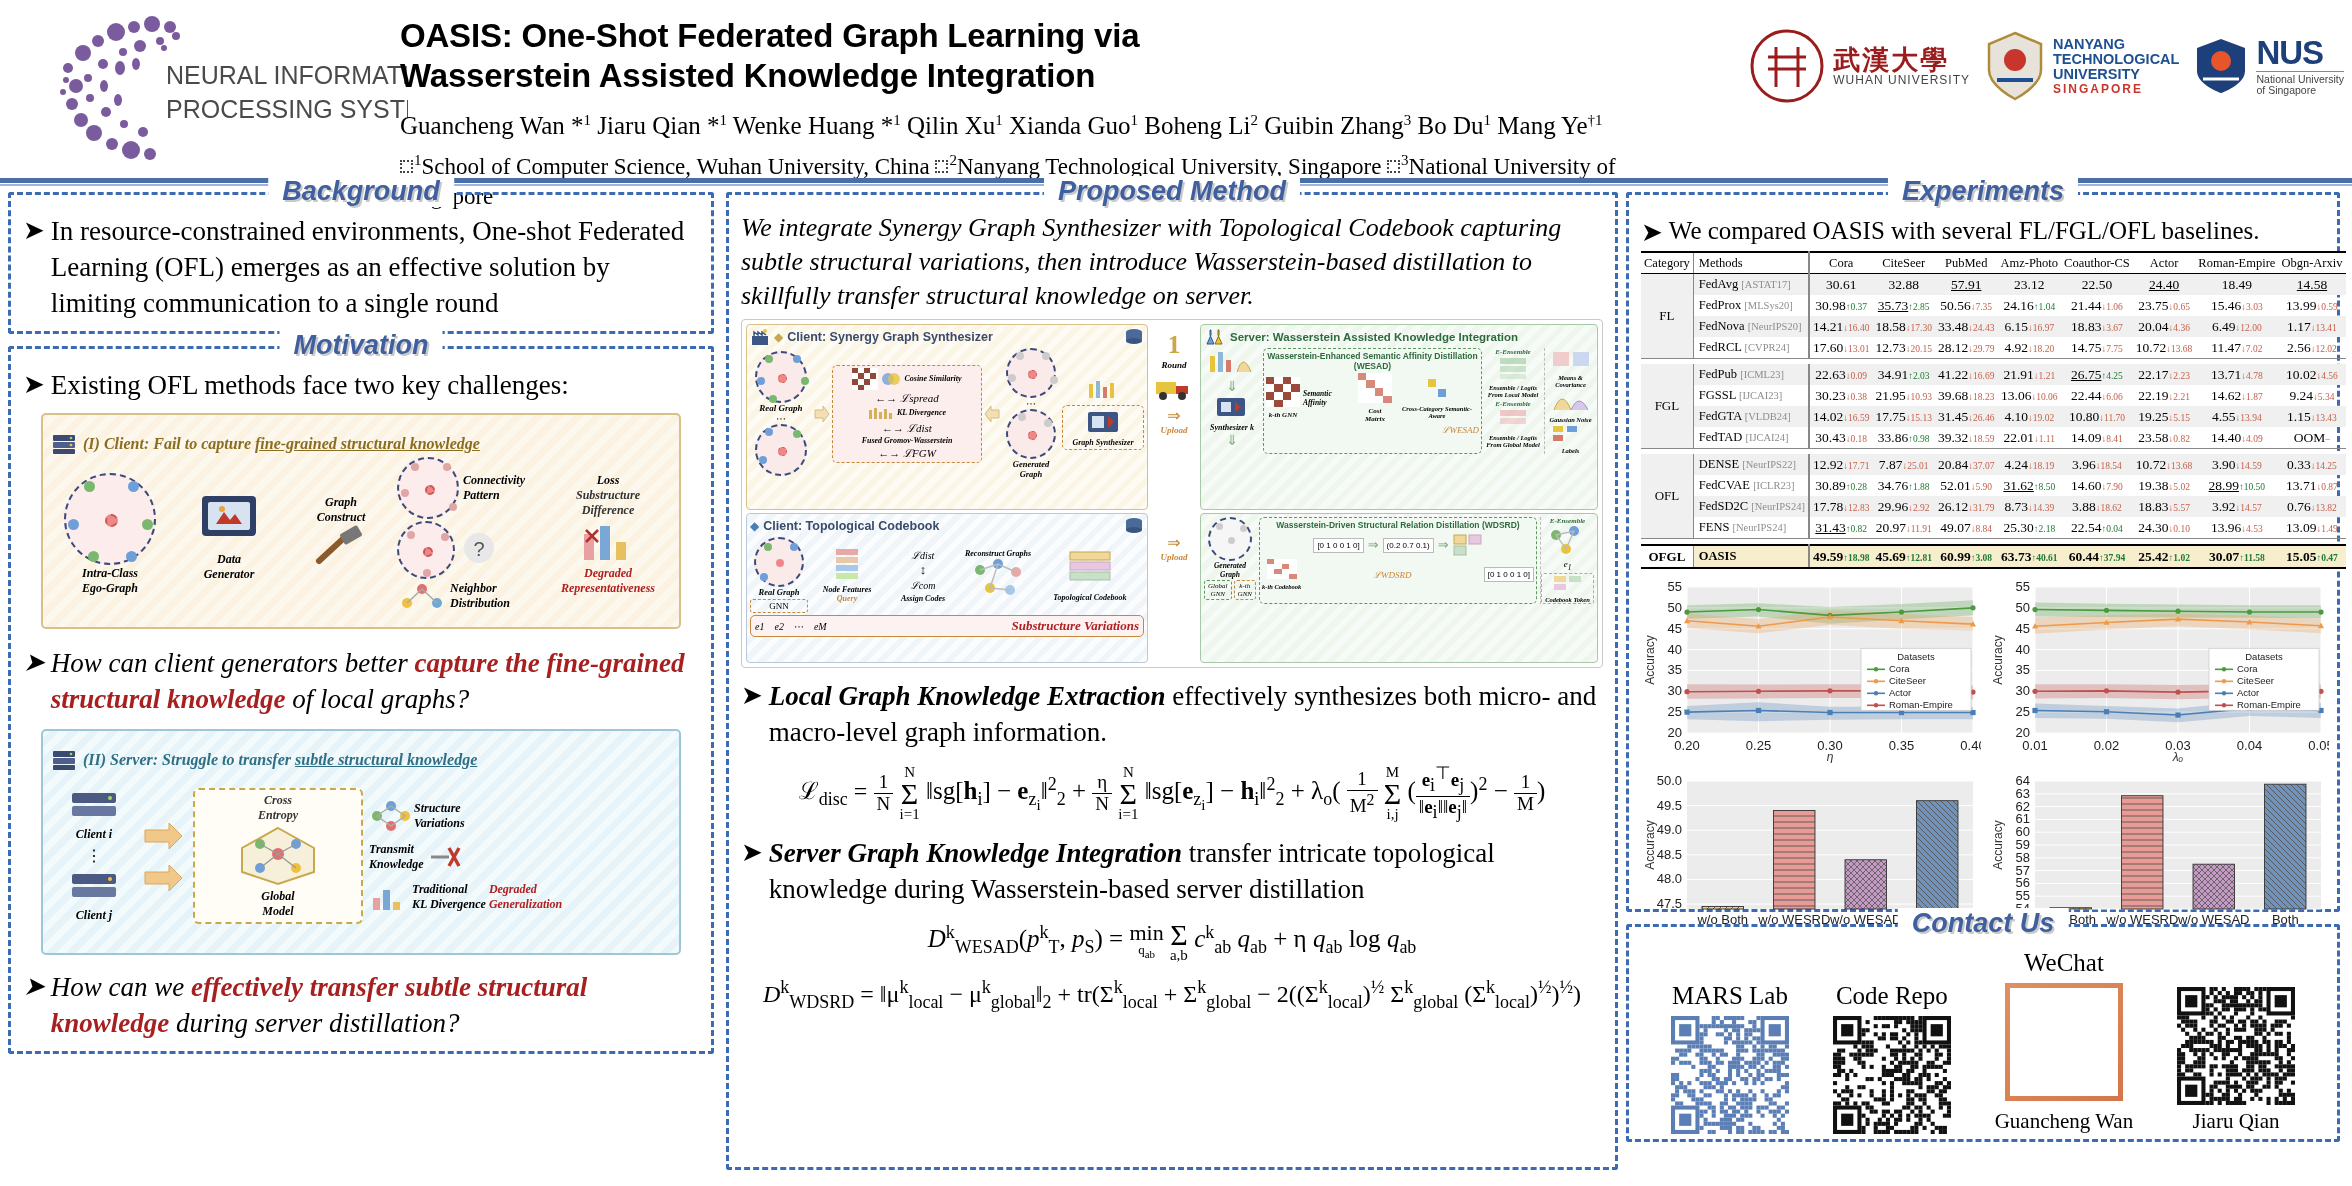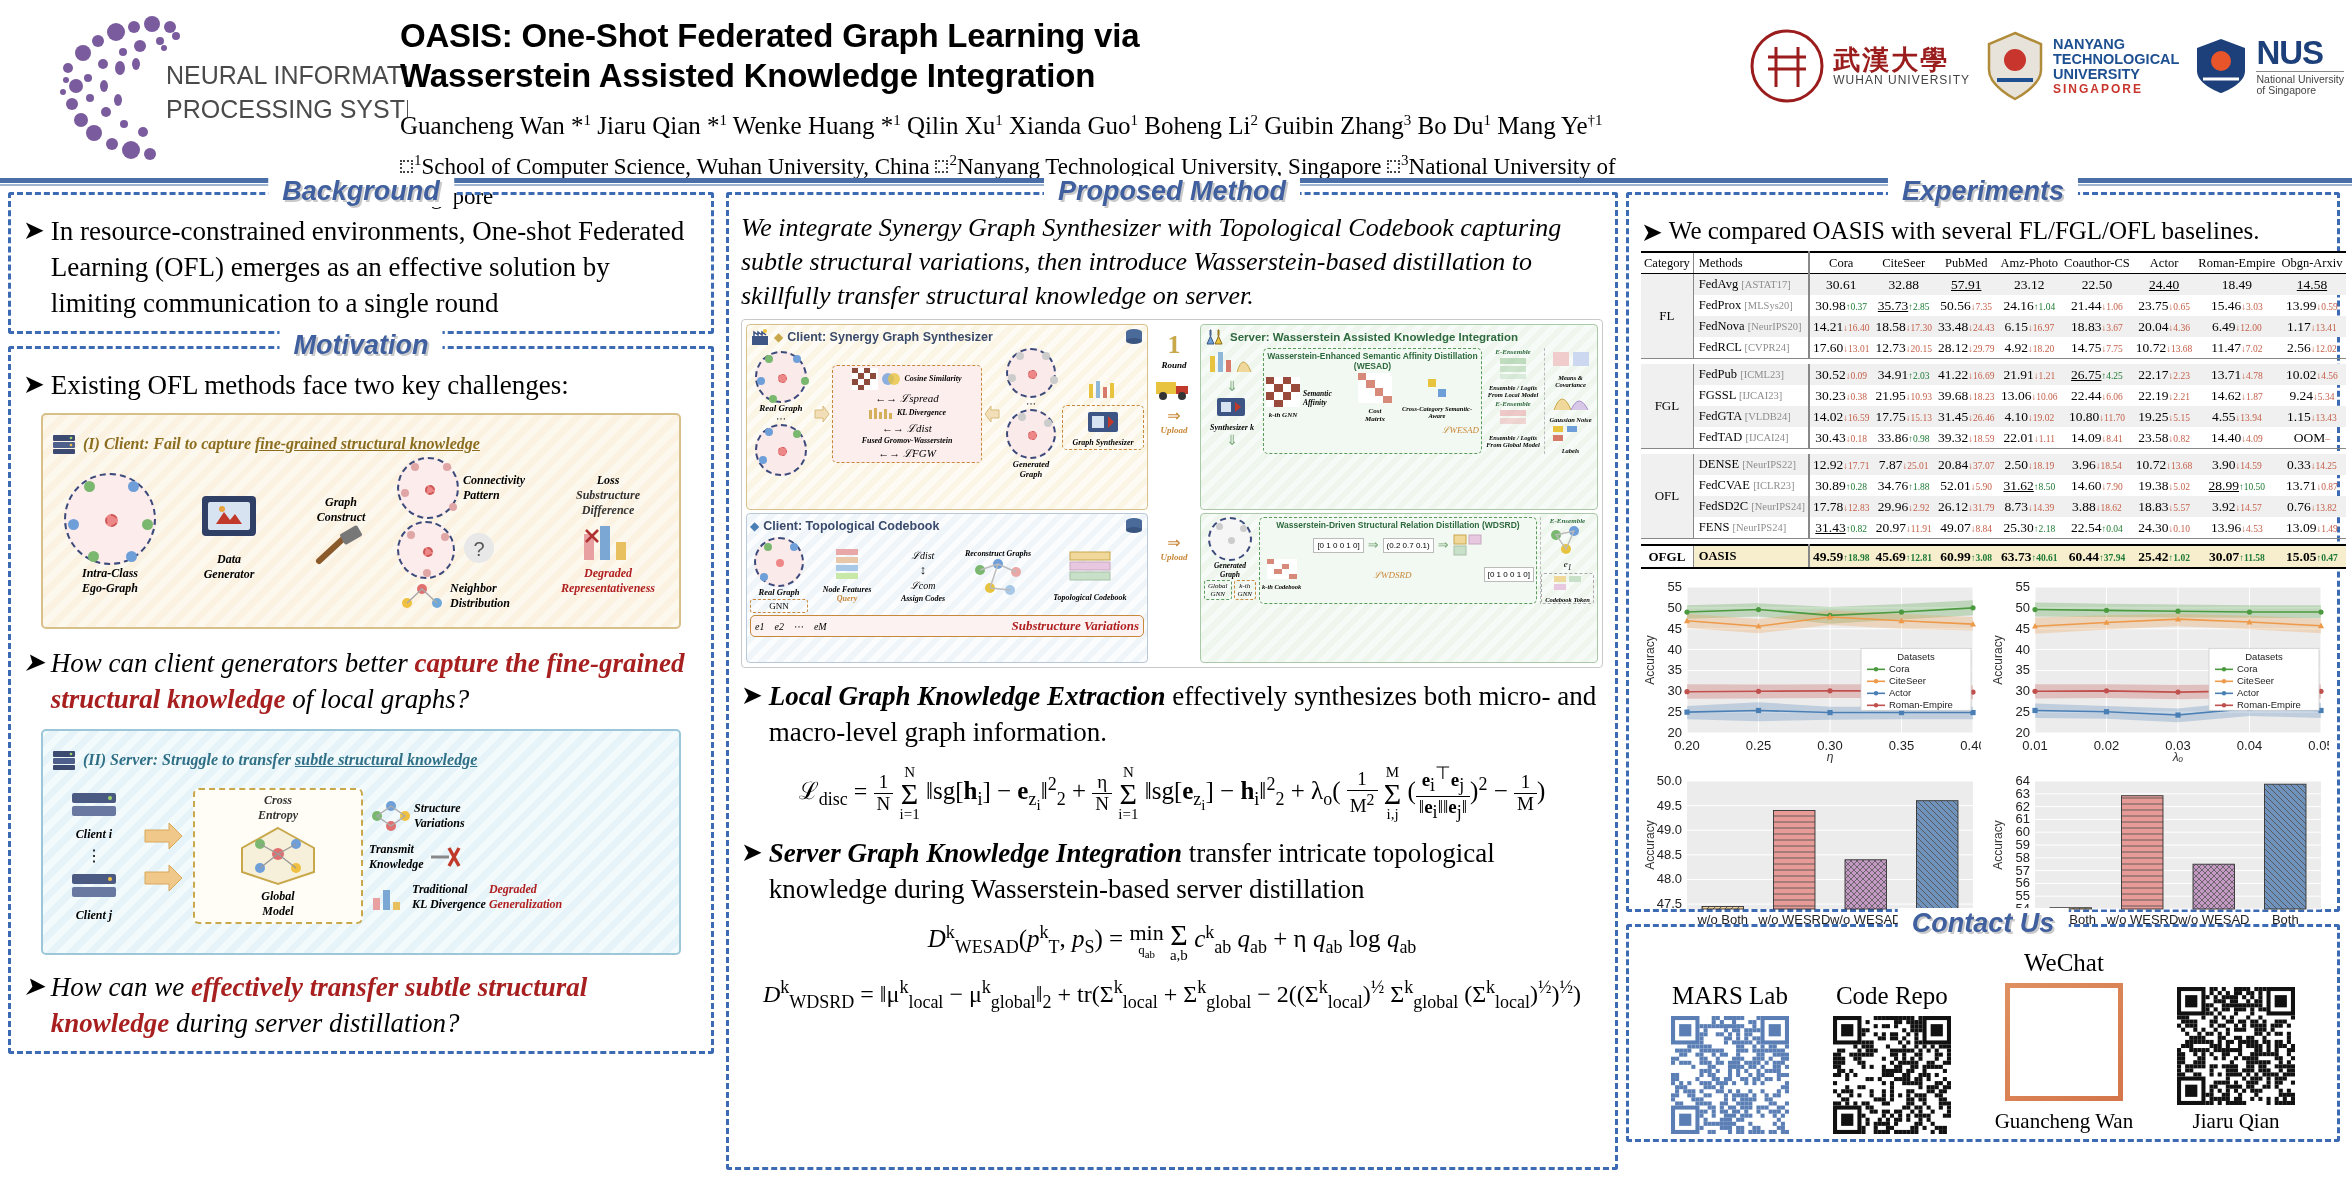--- a/index.html
+++ b/index.html
@@ -909,21 +909,21 @@
                 <td><span class="val">10.72</span><span class="dn">↓13.68</span></td>
                 <td><span class="val">11.47</span><span class="dn">↓7.02</span></td>
                 <td><span class="val">2.56</span><span class="dn">↓12.02</span></td>
               </tr>
               <tr class="grprule">
                 <td colspan="10"></td>
               </tr>
               <tr class="zebra">
                 <td class="cat-cell" rowspan="4">FGL</td>
                 <td class="meth-cell"><span>FedPub</span> <span class="venue">[ICML23]</span></td>
-                <td><span class="val">30.52</span><span class="dn">↓0.09</span></td>
+                <td><span class="val">22.63</span><span class="dn">↓0.09</span></td>
                 <td><span class="val">34.91</span><span class="up">↑2.03</span></td>
                 <td><span class="val">41.22</span><span class="dn">↓16.69</span></td>
                 <td><span class="val">21.91</span><span class="dn">↓1.21</span></td>
                 <td><span class="val und">26.75</span><span class="up">↑4.25</span></td>
                 <td><span class="val">22.17</span><span class="dn">↓2.23</span></td>
                 <td><span class="val">13.71</span><span class="dn">↓4.78</span></td>
                 <td><span class="val">10.02</span><span class="dn">↓4.56</span></td>
               </tr>
               <tr>
                 <td class="meth-cell"><span>FGSSL</span> <span class="venue">[IJCAI23]</span></td>
@@ -960,21 +960,21 @@
               </tr>
               <tr class="grprule">
                 <td colspan="10"></td>
               </tr>
               <tr class="zebra">
                 <td class="cat-cell" rowspan="4">OFL</td>
                 <td class="meth-cell"><span>DENSE</span> <span class="venue">[NeurIPS22]</span></td>
                 <td><span class="val">12.92</span><span class="dn">↓17.71</span></td>
                 <td><span class="val">7.87</span><span class="dn">↓25.01</span></td>
                 <td><span class="val">20.84</span><span class="dn">↓37.07</span></td>
-                <td><span class="val">2.50</span><span class="dn">↓18.19</span></td>
+                <td><span class="val">4.24</span><span class="dn">↓18.19</span></td>
                 <td><span class="val">3.96</span><span class="dn">↓18.54</span></td>
                 <td><span class="val">10.72</span><span class="dn">↓13.68</span></td>
                 <td><span class="val">3.90</span><span class="dn">↓14.59</span></td>
                 <td><span class="val">0.33</span><span class="dn">↓14.25</span></td>
               </tr>
               <tr>
                 <td class="meth-cell"><span>FedCVAE</span> <span class="venue">[ICLR23]</span></td>
                 <td><span class="val">30.89</span><span class="up">↑0.28</span></td>
                 <td><span class="val">34.76</span><span class="up">↑1.88</span></td>
                 <td><span class="val">52.01</span><span class="dn">↓5.90</span></td>

